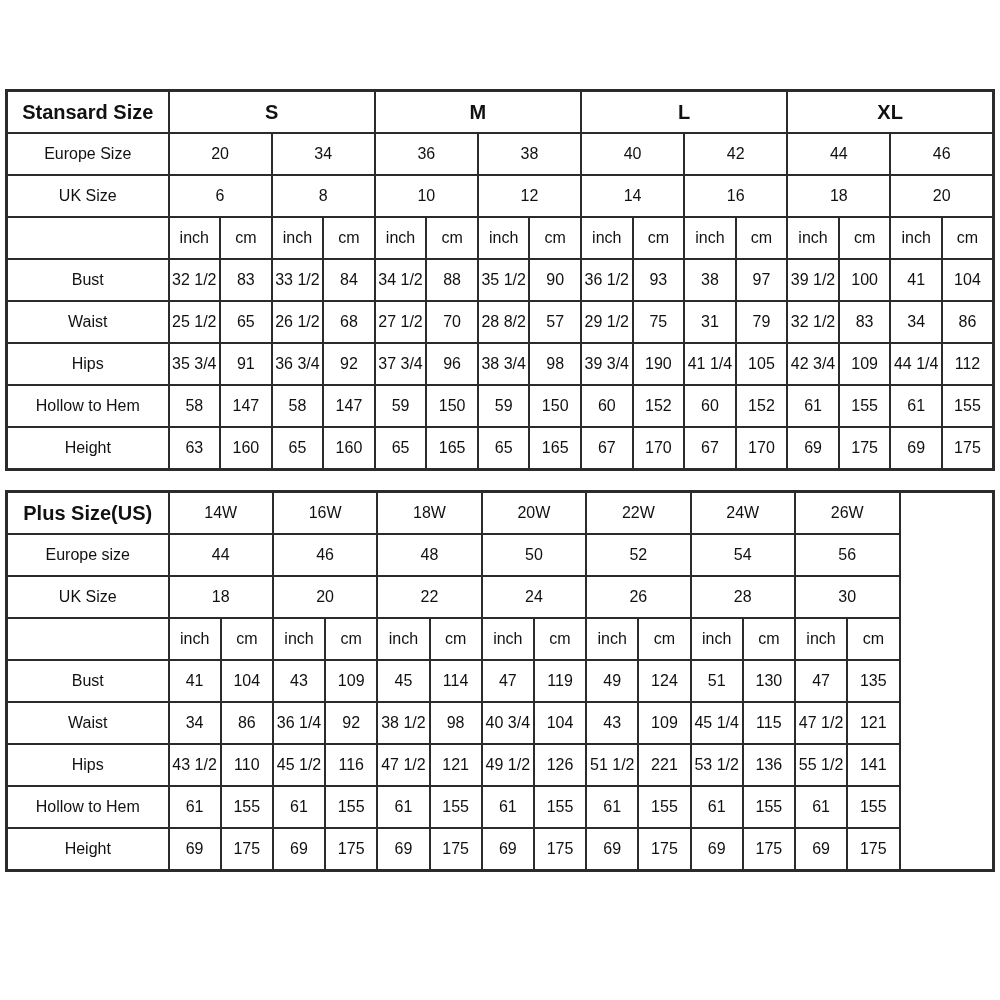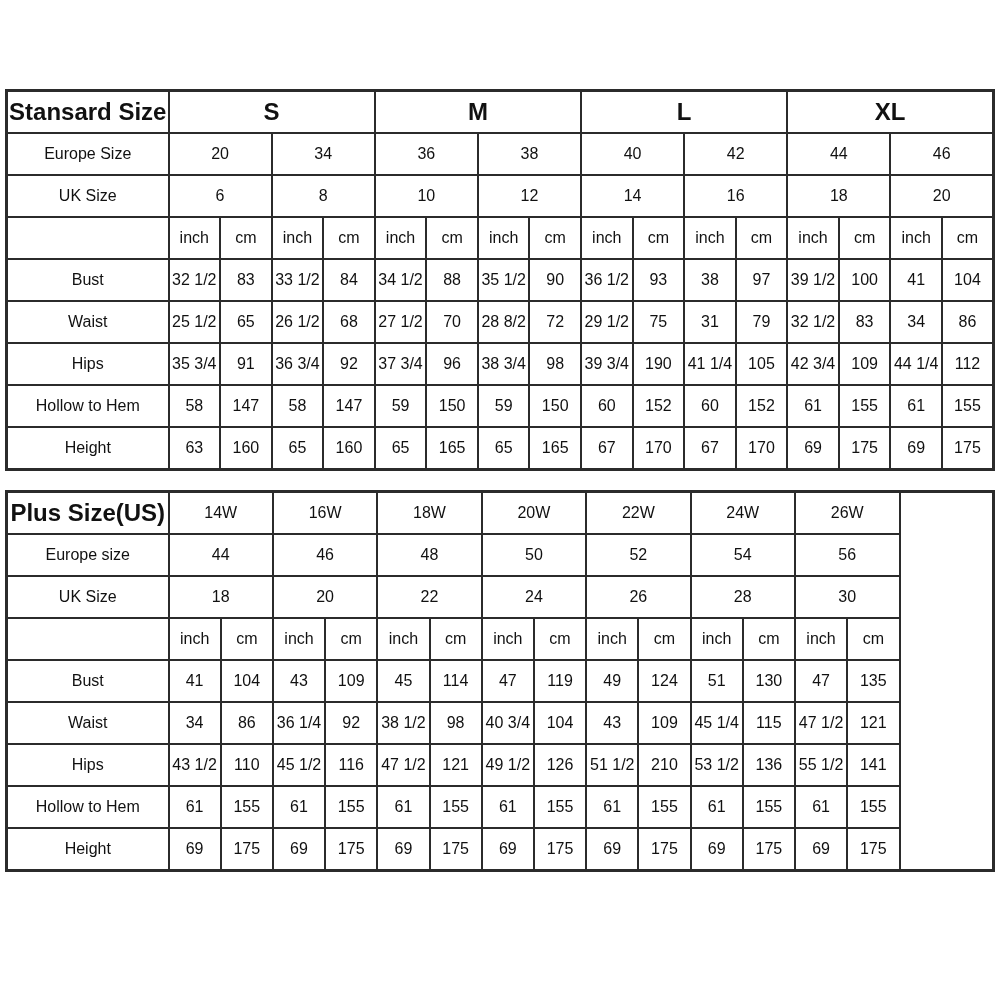--- a/index.html
+++ b/index.html
@@ -32,21 +32,21 @@
     text-align: center;
     vertical-align: middle;
     font-family: "Liberation Sans", sans-serif;
     font-size: 16px;
     color: #111111;
     white-space: nowrap;
     overflow: hidden;
   }
   table.size-chart td.bold {
     font-weight: bold;
-    font-size: 24px;
+    font-size: 20px;
   }
   table.plus-chart {
     margin-top: 19px;
     border-radius: 23px;
   }
 </style>
 </head>
 <body>
 
 <div class="page">
@@ -141,21 +141,21 @@
         </tr>
         <tr>
           <td>Waist</td>
           <td>25 1/2</td>
           <td>65</td>
           <td>26 1/2</td>
           <td>68</td>
           <td>27 1/2</td>
           <td>70</td>
           <td>28 8/2</td>
-          <td>72</td>
+          <td>57</td>
           <td>29 1/2</td>
           <td>75</td>
           <td>31</td>
           <td>79</td>
           <td>32 1/2</td>
           <td>83</td>
           <td>34</td>
           <td>86</td>
         </tr>
         <tr>
@@ -324,21 +324,21 @@
           <td>Hips</td>
           <td>43 1/2</td>
           <td>110</td>
           <td>45 1/2</td>
           <td>116</td>
           <td>47 1/2</td>
           <td>121</td>
           <td>49 1/2</td>
           <td>126</td>
           <td>51 1/2</td>
-          <td>210</td>
+          <td>221</td>
           <td>53 1/2</td>
           <td>136</td>
           <td>55 1/2</td>
           <td>141</td>
         </tr>
         <tr>
           <td>Hollow to Hem</td>
           <td>61</td>
           <td>155</td>
           <td>61</td>

